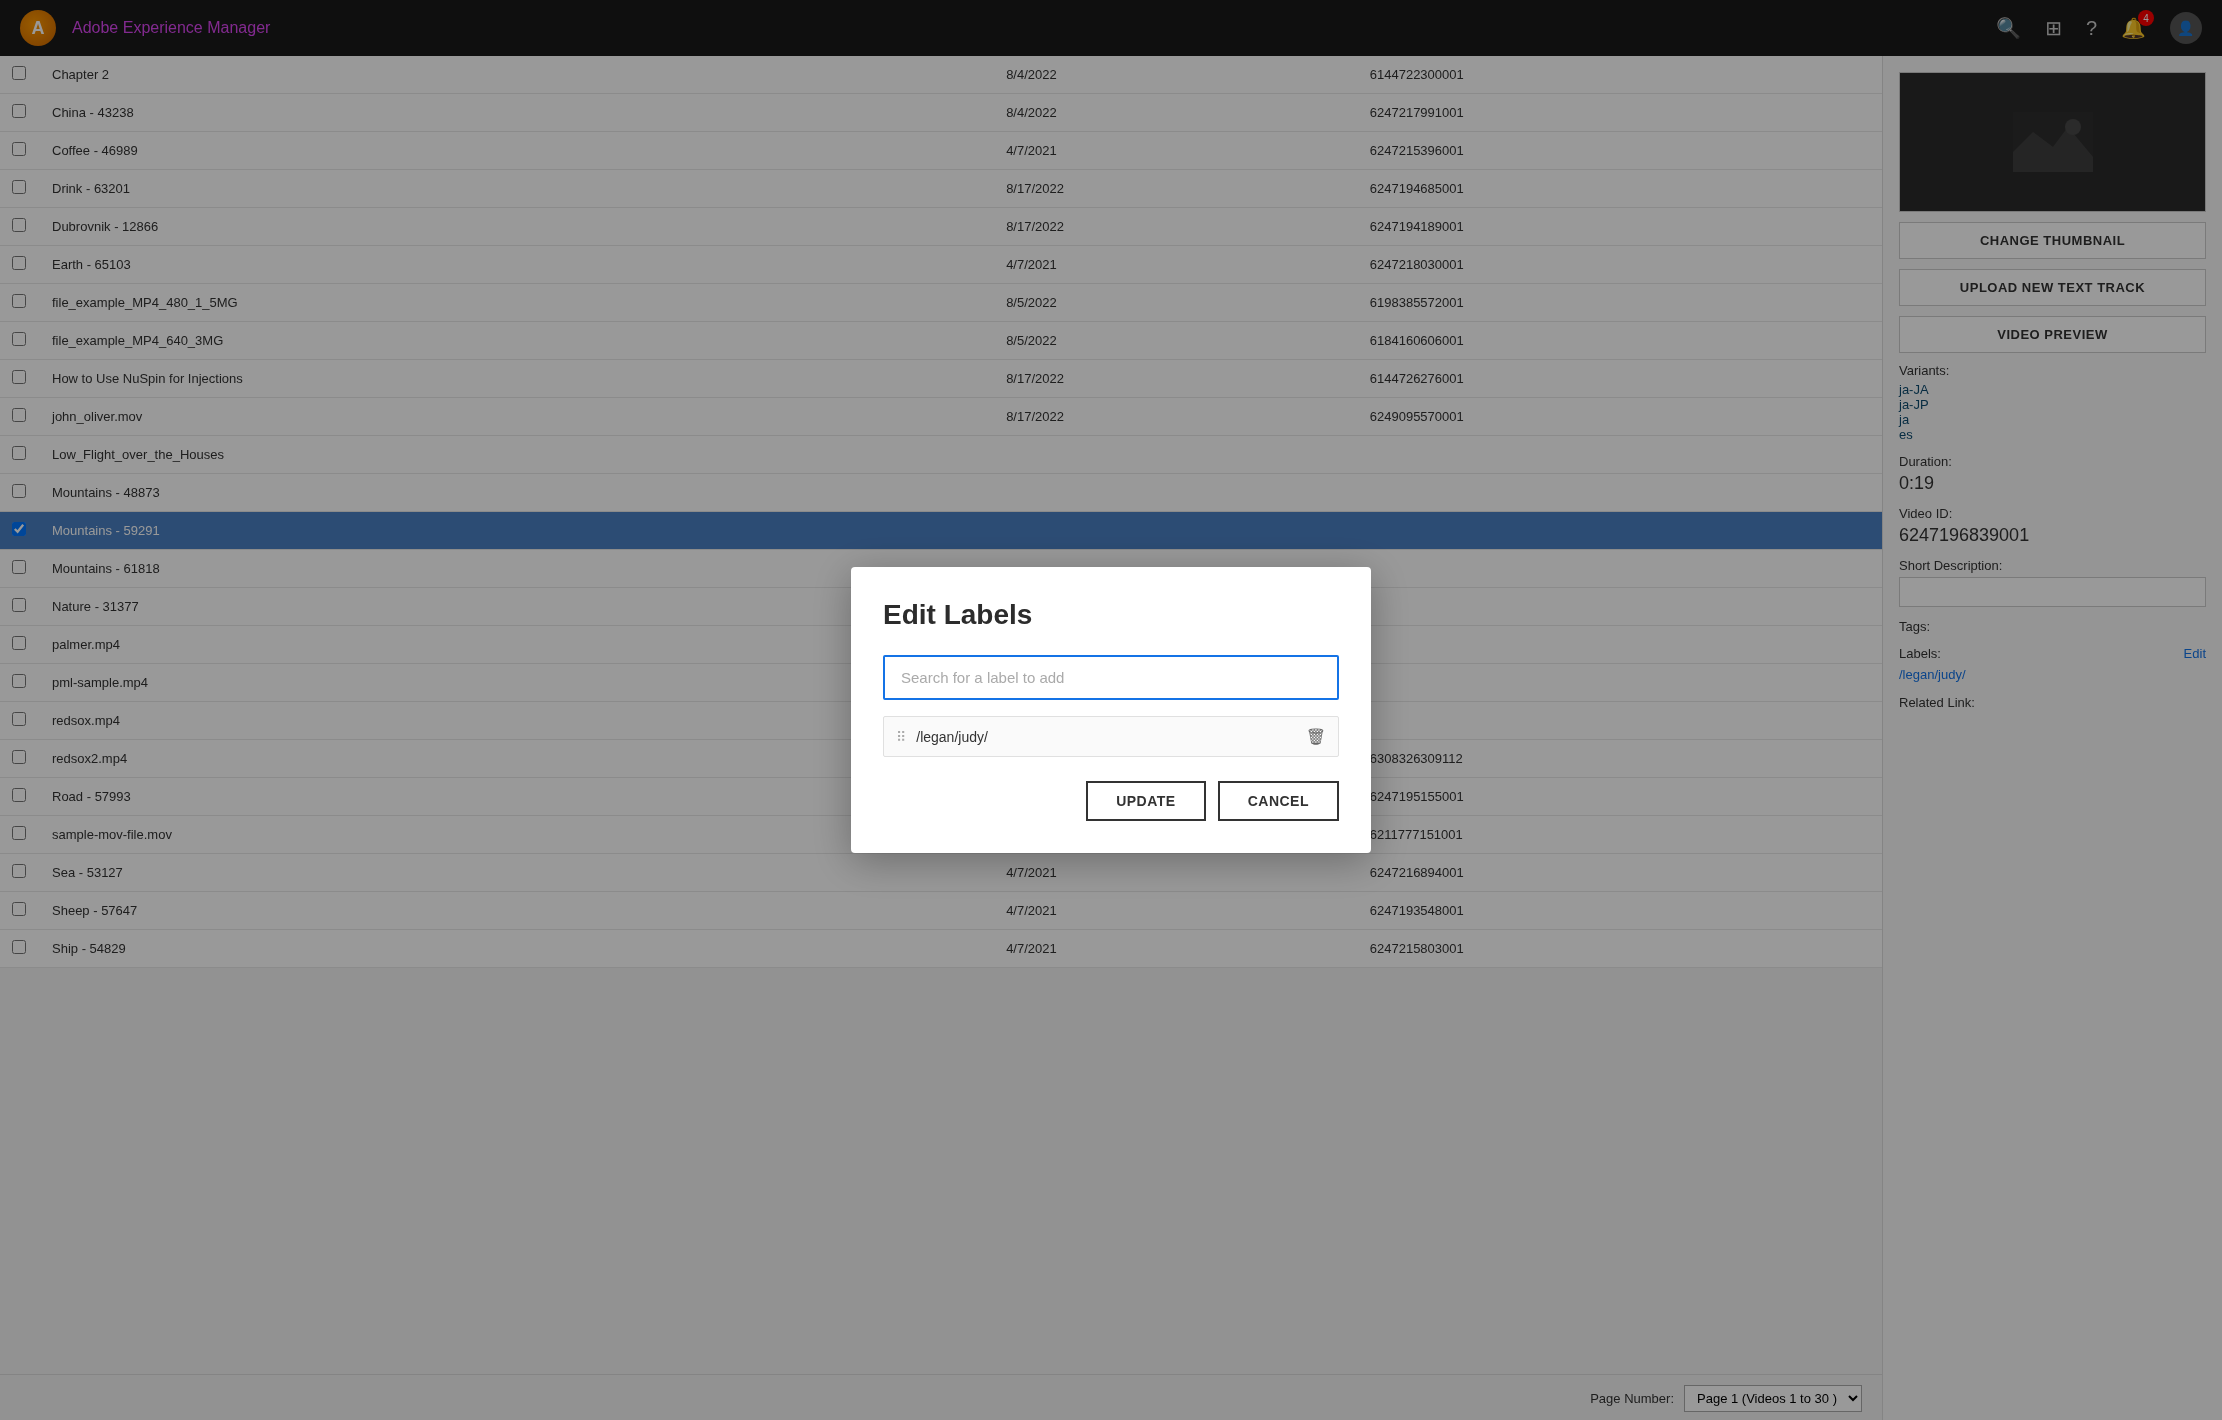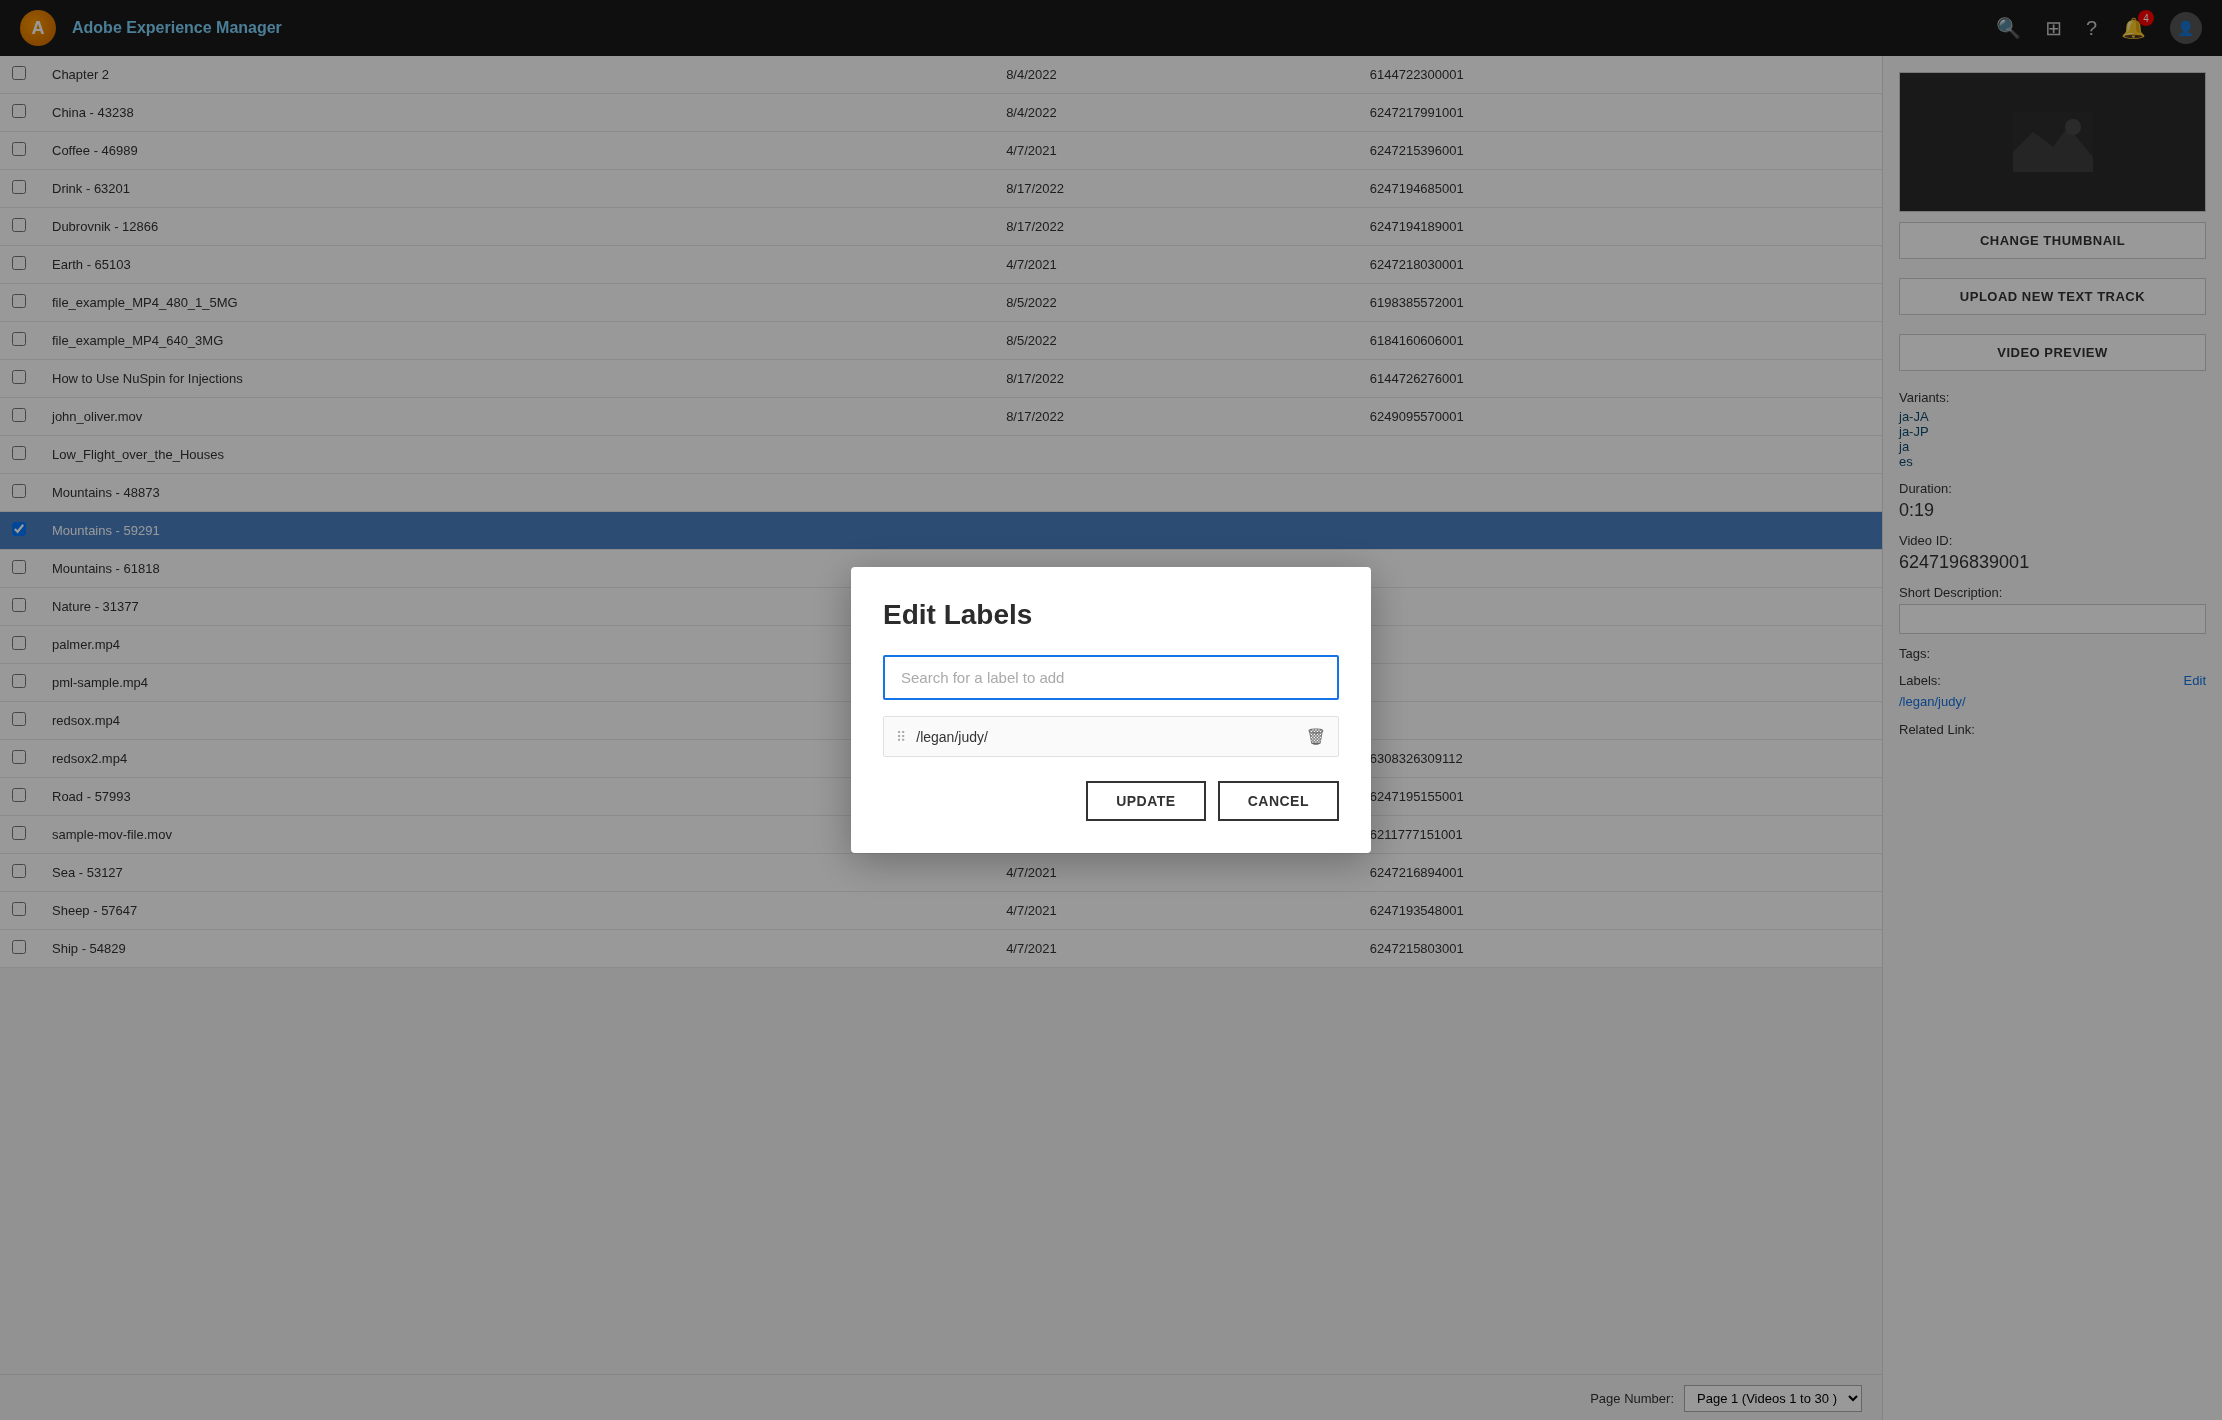--- a/index.html
+++ b/index.html
@@ -18,23 +18,23 @@
       z-index: 100;
     }
     .app-logo {
       width: 36px; height: 36px;
       border-radius: 50%;
       background: radial-gradient(circle at 40% 40%, #f90, #c60);
       display: flex; align-items: center; justify-content: center;
       color: white; font-size: 18px; font-weight: bold;
     }
     .app-title {
-      color: #7dd3fc;
+      color: #d946ef;
       font-size: 16px;
-      font-weight: 700;
+      font-weight: 400;
       flex: 1;
     }
     .nav-icons {
       display: flex; align-items: center; gap: 24px;
     }
     .nav-icon {
       color: #ccc; font-size: 20px; cursor: pointer; position: relative;
     }
     .nav-icon .badge {
       position: absolute; top: -6px; right: -8px;
@@ -101,21 +101,21 @@
       display: block;
       width: 100%;
       padding: 10px;
       background: #fff;
       border: 1px solid #ccc;
       font-size: 13px;
       font-weight: 600;
       color: #333;
       text-align: center;
       cursor: pointer;
-      margin-bottom: 19px;
+      margin-bottom: 10px;
       letter-spacing: 0.5px;
     }
     .sidebar-section { margin-bottom: 12px; }
     .sidebar-label { font-size: 13px; color: #333; font-weight: 400; margin-bottom: 4px; }
     .sidebar-value { font-size: 18px; color: #1473e6; }
     .sidebar-value.plain { color: #333; }
     .sidebar-link { color: #1473e6; text-decoration: none; font-size: 13px; }
     .sidebar-edit-link { color: #1473e6; text-decoration: none; font-size: 13px; float: right; }
     .sidebar-row { display: flex; justify-content: space-between; align-items: flex-start; }
     .short-desc-input {

